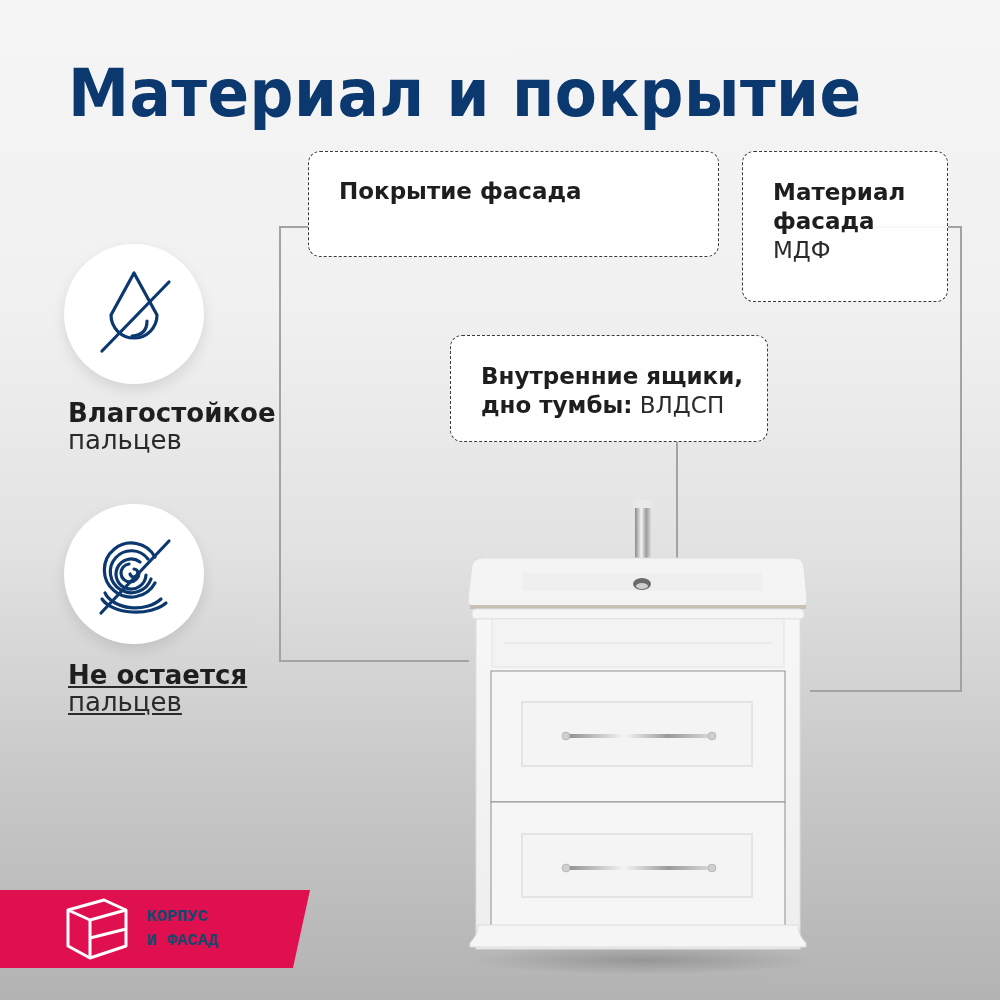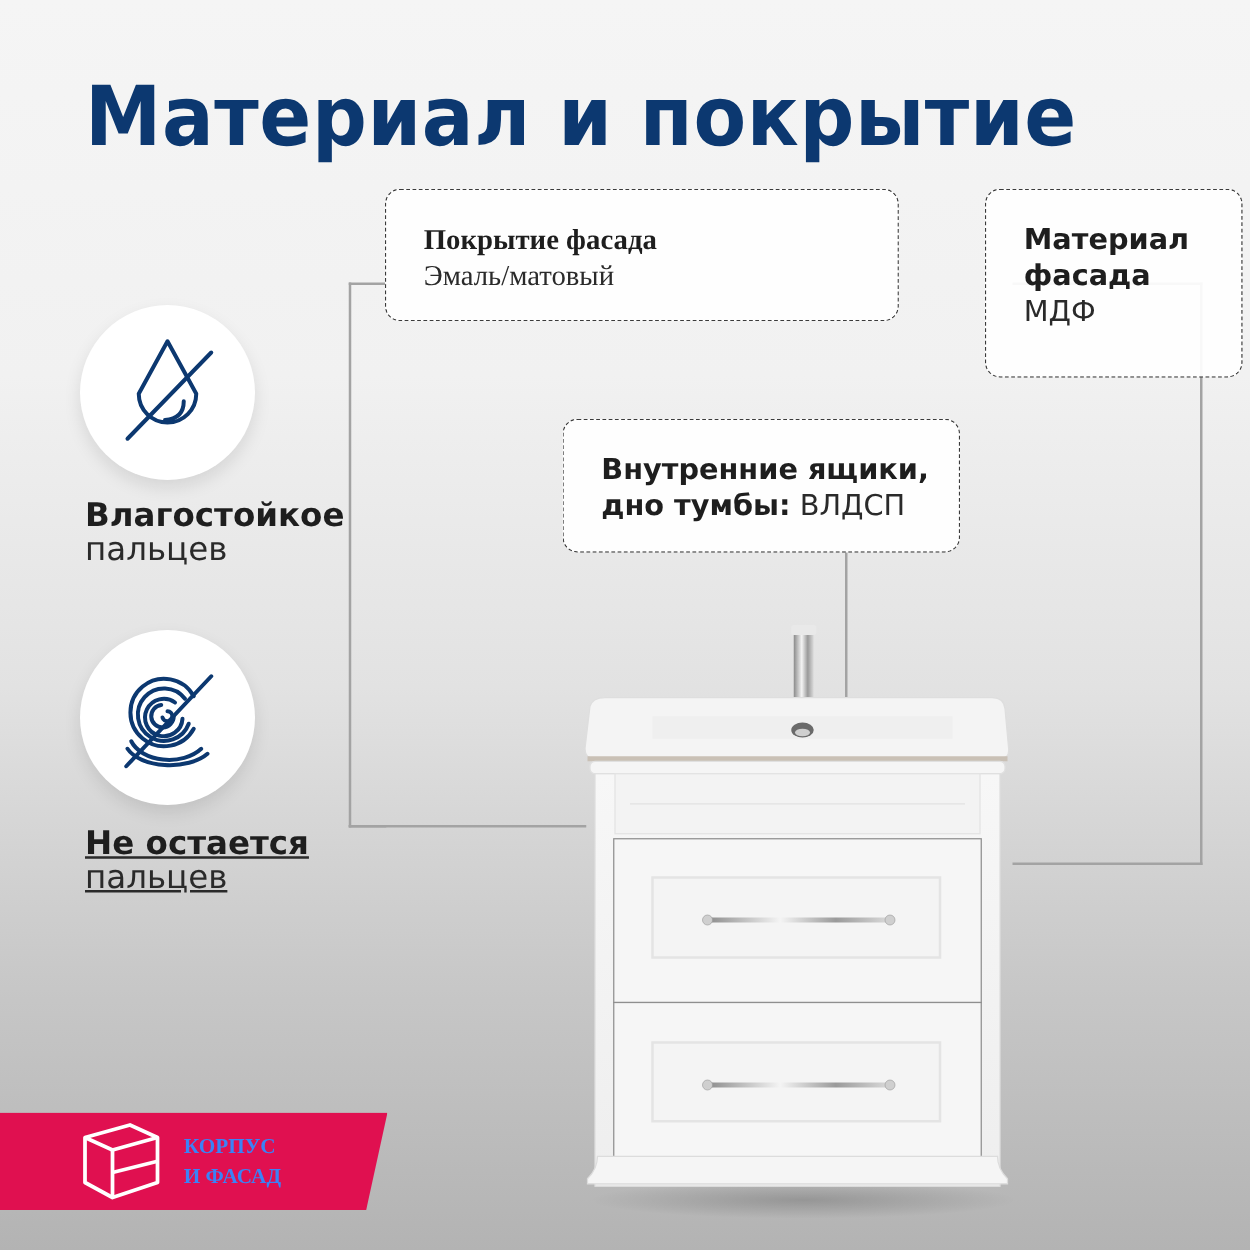--- a/index.html
+++ b/index.html
@@ -46,47 +46,46 @@
   .feature-text .b { font-weight: 700; color: #1e1e1e; display: block; }
   .feature-text .n { display: block; font-weight: 400; }
 
   .badge {
     left: 0; top: 890px; width: 310px; height: 78px;
     background: #e01050;
     clip-path: polygon(0 0, 100% 0, 94.5% 100%, 0 100%);
   }
   .badge-text {
     left: 147px; top: 905px;
-    color: #3b82f6; font-weight: 700; font-size: 17px; line-height: 24px;
-    font-family: Liberation Serif, serif;
+    color: #0c4a6e; font-weight: 700; font-size: 17px; line-height: 24px;
+    font-family: Liberation Mono, monospace;
   }
 
   
   .vanity { left: 462px; top: 495px; width: 352px; height: 480px; }
   .shadow-floor {
     left: 470px; top: 945px; width: 345px; height: 30px;
     background: radial-gradient(ellipse at center, rgba(0,0,0,0.18), rgba(0,0,0,0) 70%);
   }
 </style>
 </head>
 <body>
 
 <div class="abs title">Материал и покрытие</div>
 
 <div class="abs connector" style="left:279px; top:226px; width:30px; height:436px; border-left-width:2px; border-top-width:2px; border-bottom-width:2px;"></div>
 <div class="abs connector" style="left:279px; top:660px; width:190px; height:2px; border-top-width:2px;"></div>
 <div class="abs connector" style="left:810px; top:226px; width:152px; height:466px; border-right-width:2px; border-top-width:2px; border-bottom-width:2px; border-left-width:0;"></div>
 <div class="abs connector" style="left:676px; top:442px; width:2px; height:120px; border-left-width:2px;"></div>
 
-<div class="abs callout" style="left:308px; top:151px; width:411px; height:106px; padding:25px 0 0 30px;font-family:Liberation Serif, serif;">
+<div class="abs callout" style="left:308px; top:151px; width:411px; height:106px; padding:25px 0 0 30px;">
   <div class="b">Покрытие фасада</div>
-  <div class="n">Эмаль/матовый</div>
 </div>
 
-<div class="abs callout" style="left:788px; top:151px; width:206px; height:151px; padding:26px 0 0 30px;">
+<div class="abs callout" style="left:742px; top:151px; width:206px; height:151px; padding:26px 0 0 30px;">
   <div class="b">Материал</div>
   <div class="b">фасада</div>
   <div class="n">МДФ</div>
 </div>
 
 <div class="abs callout" style="left:450px; top:335px; width:318px; height:107px; padding:26px 0 0 30px;">
   <div class="b">Внутренние ящики,</div>
   <div>
     <span class="b">дно тумбы:</span>
     <span class="n">ВЛДСП</span>

